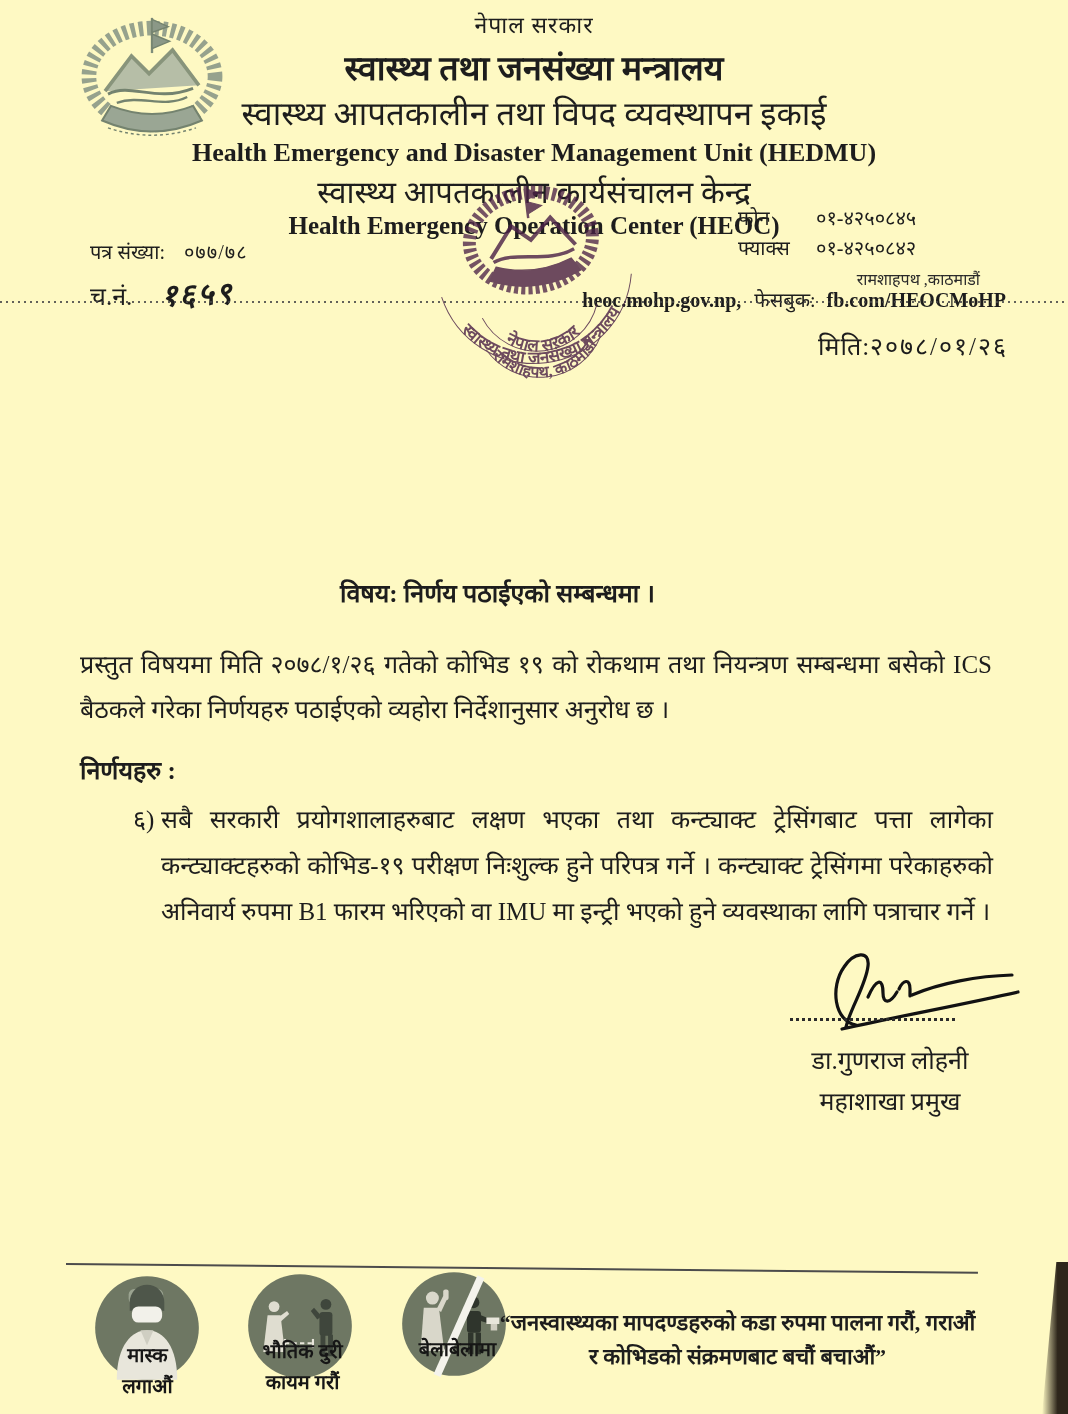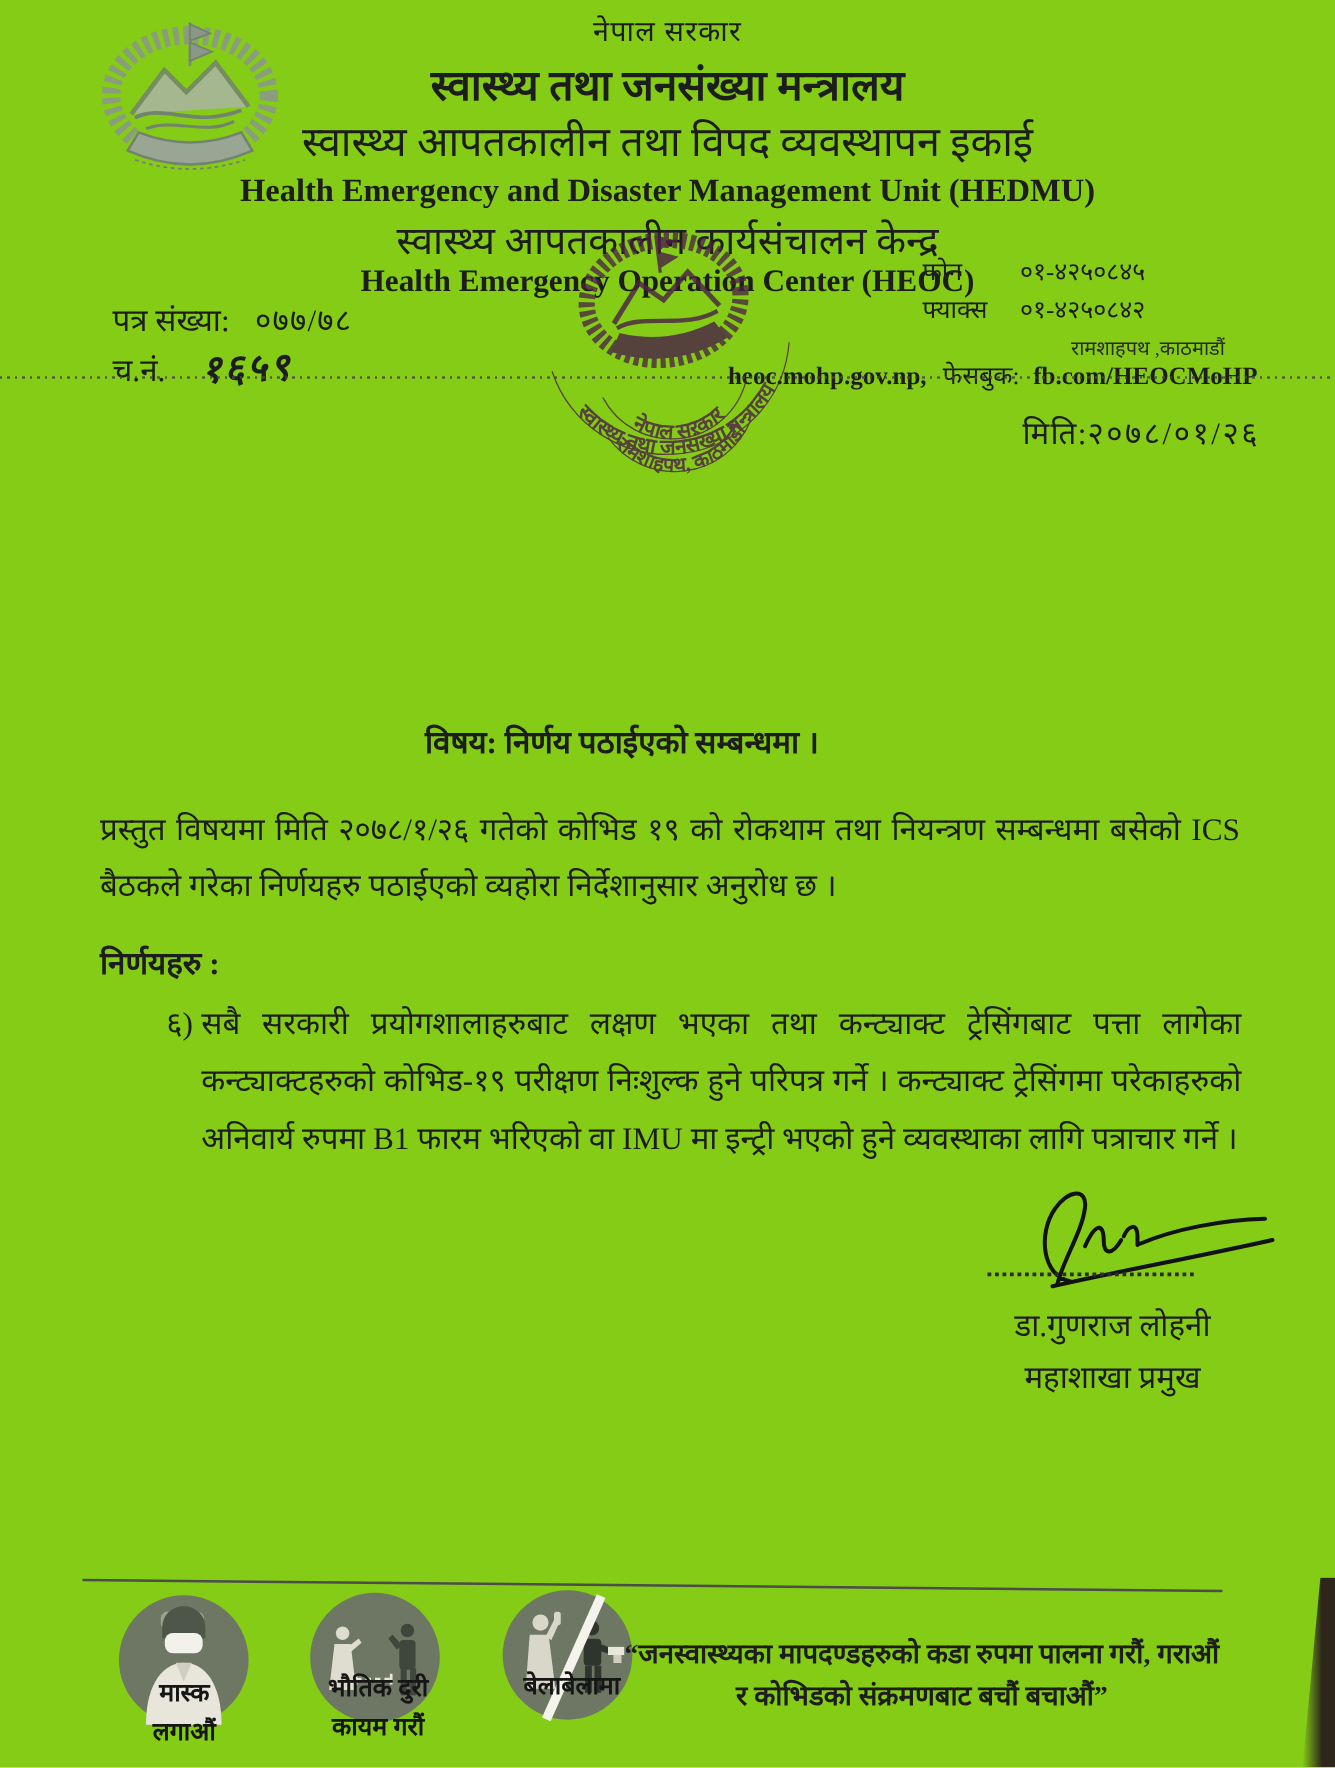--- a/index.html
+++ b/index.html
@@ -1,37 +1,37 @@
 <!DOCTYPE html>
 <html><head>
 <meta charset="utf-8">
 <style>
   * { margin:0; padding:0; box-sizing:border-box; }
   html,body { background:#e9e7e2; }
   .page {
     position:relative; width:1068px; height:1414px; margin:0 auto;
-    background:#84cc16; overflow:hidden; color:#1d1d1d;
+    background:#fef9c3; overflow:hidden; color:#1d1d1d;
     font-family:"Liberation Serif", serif;
   }
   .abs { position:absolute; }
   .dev { font-family:"Liberation Serif", serif; }
   .center-col { left:0; width:1068px; text-align:center; }
   .hdr-gov   { top:8px;   font-size:23px; letter-spacing:1px; }
   .hdr-min   { top:44px;  font-size:34px; font-weight:600; }
   .hdr-unitn { top:90px;  font-size:33px; font-weight:500; }
   .hdr-unite { top:138px; font-size:26px; font-weight:bold; font-family:"Liberation Serif", serif; }
   .hdr-ctrn  { top:170px; font-size:31px; font-weight:500; }
   .hdr-ctre  { top:212px; font-size:25px; font-weight:bold; font-family:"Liberation Serif", serif; }
 
   .contact { right:60px; top:203px; width:270px; font-size:20px; line-height:30px; }
   .contact .row { display:flex; }
   .contact .lbl { width:78px; }
   .contact .addr { font-size:16px; text-align:right; padding-right:28px; margin-top:2px; color:#2a2a2a; }
 
-  .refline { left:90px; top:238px; font-size:25px; }
+  .refline { left:90px; top:238px; font-size:20px; }
   .dispatch { left:90px; top:272px; font-size:25px; }
   .dispatch .hand {
     display:inline-block; font-size:31px; font-weight:bold; font-style:italic;
     transform:rotate(-2deg); margin-left:22px; letter-spacing:2px;
   }
   .webline { right:62px; top:286px; font-size:20px; }
   .webline b { font-family:"Liberation Serif", serif; }
   .dotted-rule {
     left:0; top:301px; width:1068px; height:2px;
     background:repeating-linear-gradient(90deg,#474747 0 2px, transparent 2px 6px);

